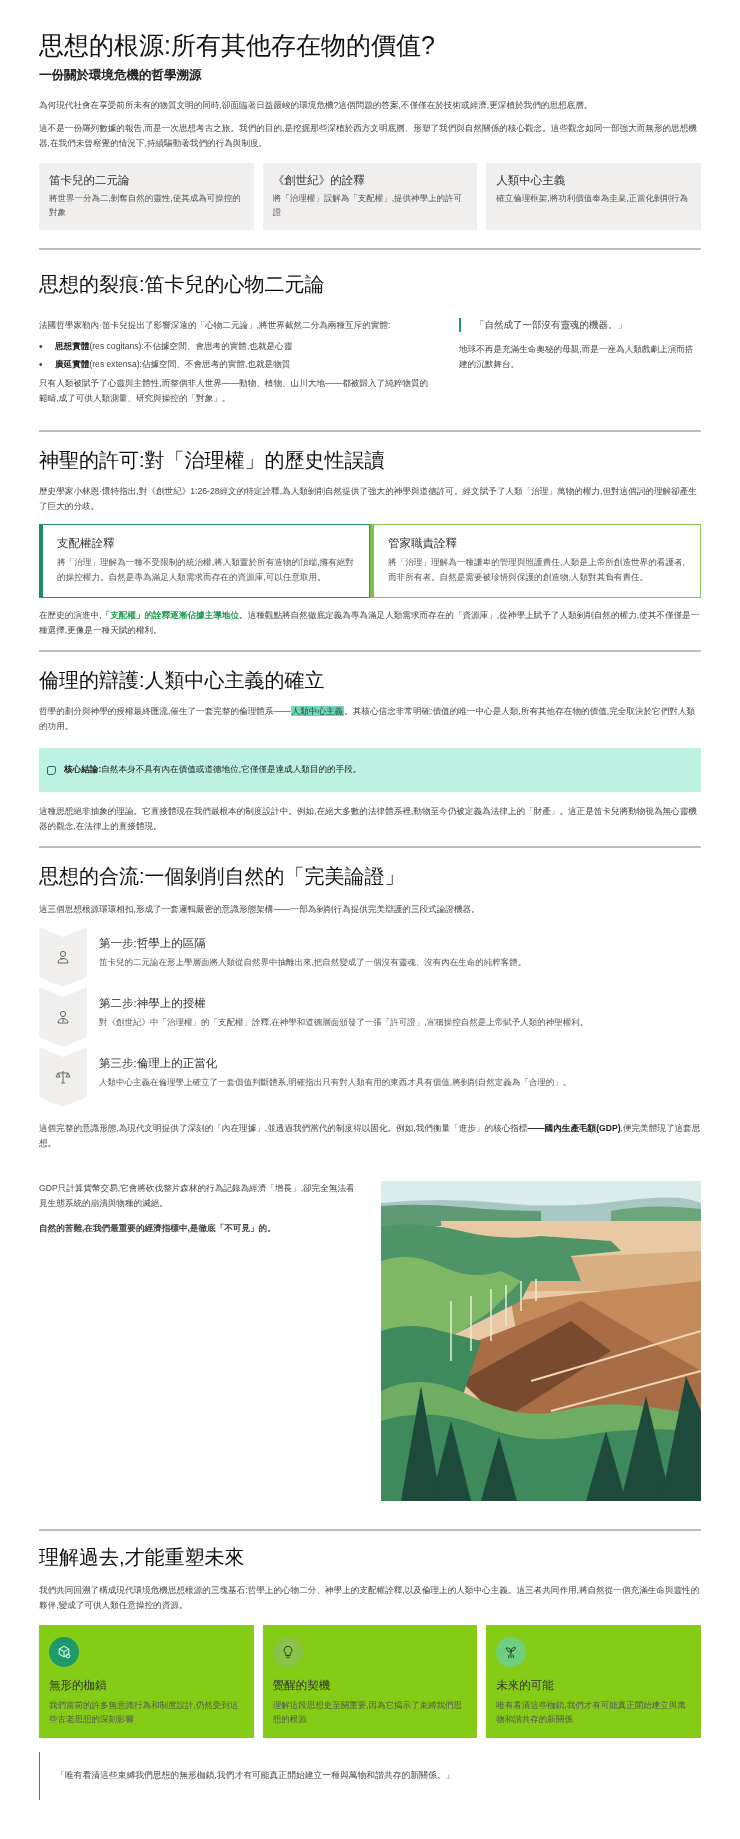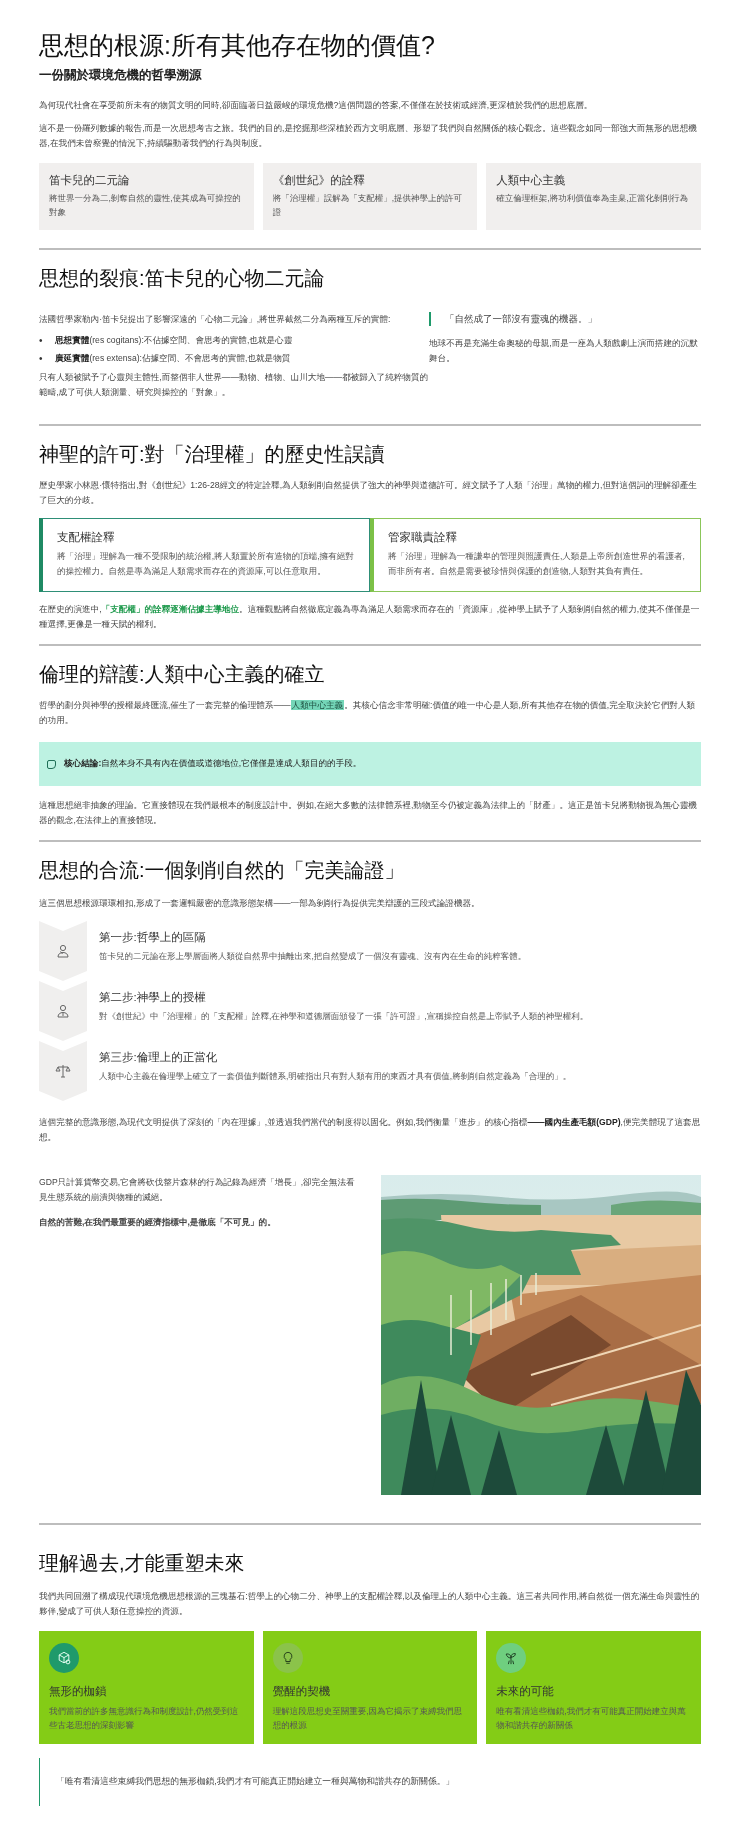--- a/index.html
+++ b/index.html
@@ -18,21 +18,21 @@
     .divider { height: 2px; background: #bdbdbd; margin: 0; }
     h2.sec { font-size: 20px; font-weight: 400; color: #111; line-height: 28px; }
 
     
     .cards3 { display: flex; gap: 9px; }
     .gcard { flex: 1; background: #f1efee; padding: 9px 10px 11px 10px; }
     .gcard .ct { font-size: 11.5px; color: #333; line-height: 16px; }
     .gcard .cd { font-size: 8.5px; color: #555; line-height: 14px; margin-top: 3px; }
 
     
-    .twocol { display: flex; }
+    .twocol { display: flex; gap: 30px; }
     .twocol .left { width: 390px; }
     .twocol .right { flex: 1; }
     ul.bul { list-style: none; margin-top: 6px; }
     ul.bul li { font-size: 8.6px; line-height: 15px; color: #444; padding-left: 16px; position: relative; margin-bottom: 3px; }
     ul.bul li::before { content: "•"; position: absolute; left: 0; color: #333; font-size: 10px; }
     ul.bul li b { color: #222; }
     .quote { border-left: 2px solid #1f9a6b; padding-left: 14px; font-size: 9.5px; color: #444; line-height: 14px; }
 
     
     .interp { display: flex; }
@@ -96,21 +96,21 @@
       <div class="cd">將「治理權」誤解為「支配權」,提供神學上的許可證</div>
     </div>
     <div class="gcard">
       <div class="ct">人類中心主義</div>
       <div class="cd">確立倫理框架,將功利價值奉為圭臬,正當化剝削行為</div>
     </div>
   </div>
 
   <div class="divider" style="margin-top:18px"></div>
 
-  <h2 class="sec" style="margin-top:14px">思想的裂痕:笛卡兒的心物二元論</h2>
+  <h2 class="sec" style="margin-top:20px">思想的裂痕:笛卡兒的心物二元論</h2>
   <div class="twocol" style="margin-top:20px">
     <div class="left">
       <p class="body">法國哲學家勒內·笛卡兒提出了影響深遠的「心物二元論」,將世界截然二分為兩種互斥的實體:</p>
       <ul class="bul">
         <li><b>思想實體</b><span>(res cogitans):不佔據空間、會思考的實體,也就是心靈</span></li>
         <li><b>廣延實體</b><span>(res extensa):佔據空間、不會思考的實體,也就是物質</span></li>
       </ul>
       <p class="body mt4">只有人類被賦予了心靈與主體性,而整個非人世界——動物、植物、山川大地——都被歸入了純粹物質的範疇,成了可供人類測量、研究與操控的「對象」。</p>
     </div>
     <div class="right">
@@ -238,21 +238,21 @@
             <path d="M280 320 L305 195 L320 230 L320 320z"></path>
           <path d="M205 320 L225 250 L245 320z"></path>
             <path d="M100 320 L118 255 L136 320z"></path>
         </g>
       </svg>
     </div>
   </div>
 
   <div class="divider" style="margin-top:28px"></div>
 
-  <h2 class="sec" style="margin-top:24px">理解過去,才能重塑未來</h2>
+  <h2 class="sec" style="margin-top:12px">理解過去,才能重塑未來</h2>
   <p class="body" style="margin-top:12px">我們共同回溯了構成現代環境危機思想根源的三塊基石:哲學上的心物二分、神學上的支配權詮釋,以及倫理上的人類中心主義。這三者共同作用,將自然從一個充滿生命與靈性的夥伴,變成了可供人類任意操控的資源。</p>
 
   <div class="cards3" style="margin-top:12px">
     <div class="bcard">
       <div class="icc" style="background:#1f9a6b">
         <svg width="14" height="14" viewBox="0 0 16 16" fill="none" stroke="#e8fff5" stroke-width="1.1">
             <path d="M8 1.5l5.5 3v6l-5.5 3-5.5-3v-6z"></path>
             <path d="M2.5 4.5L8 7.5l5.5-3M8 7.5v6"></path>
             <circle cx="12.5" cy="12.5" r="2.2"></circle>
           </svg>

